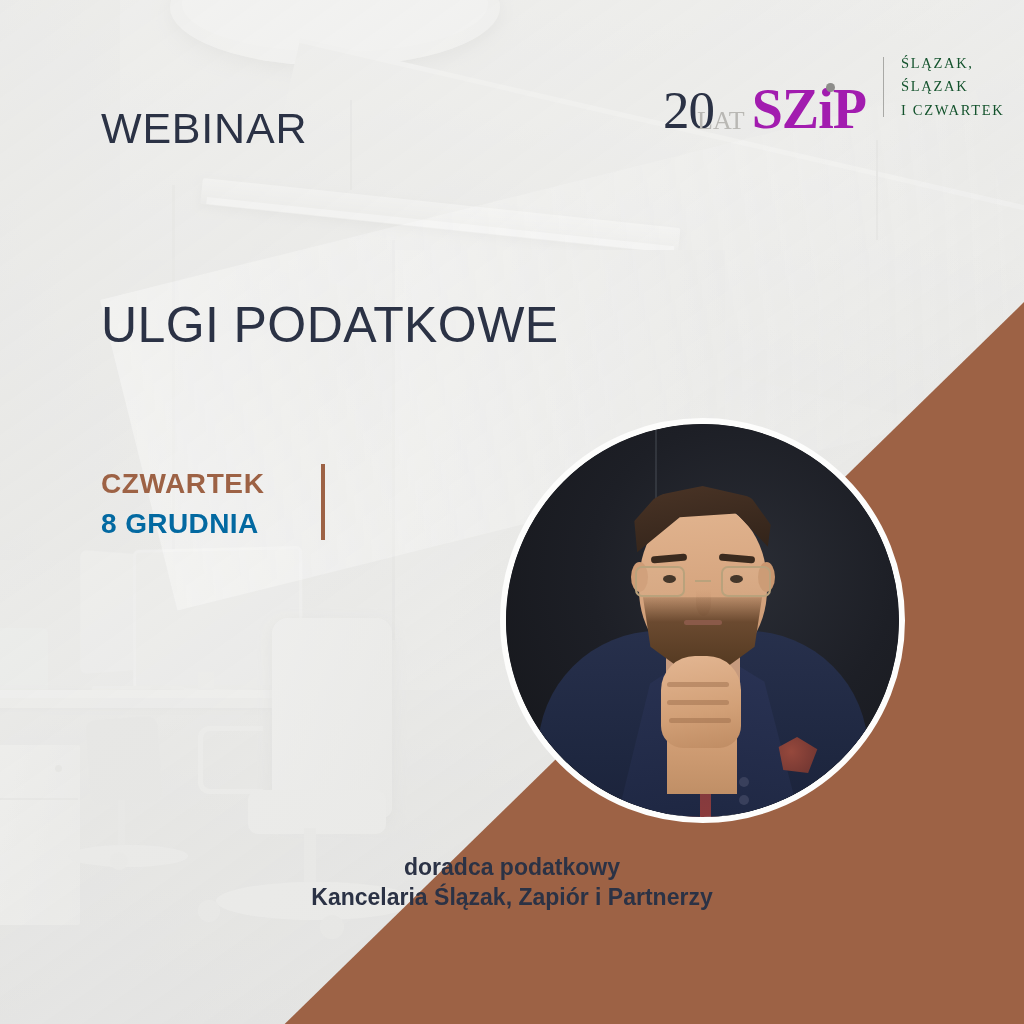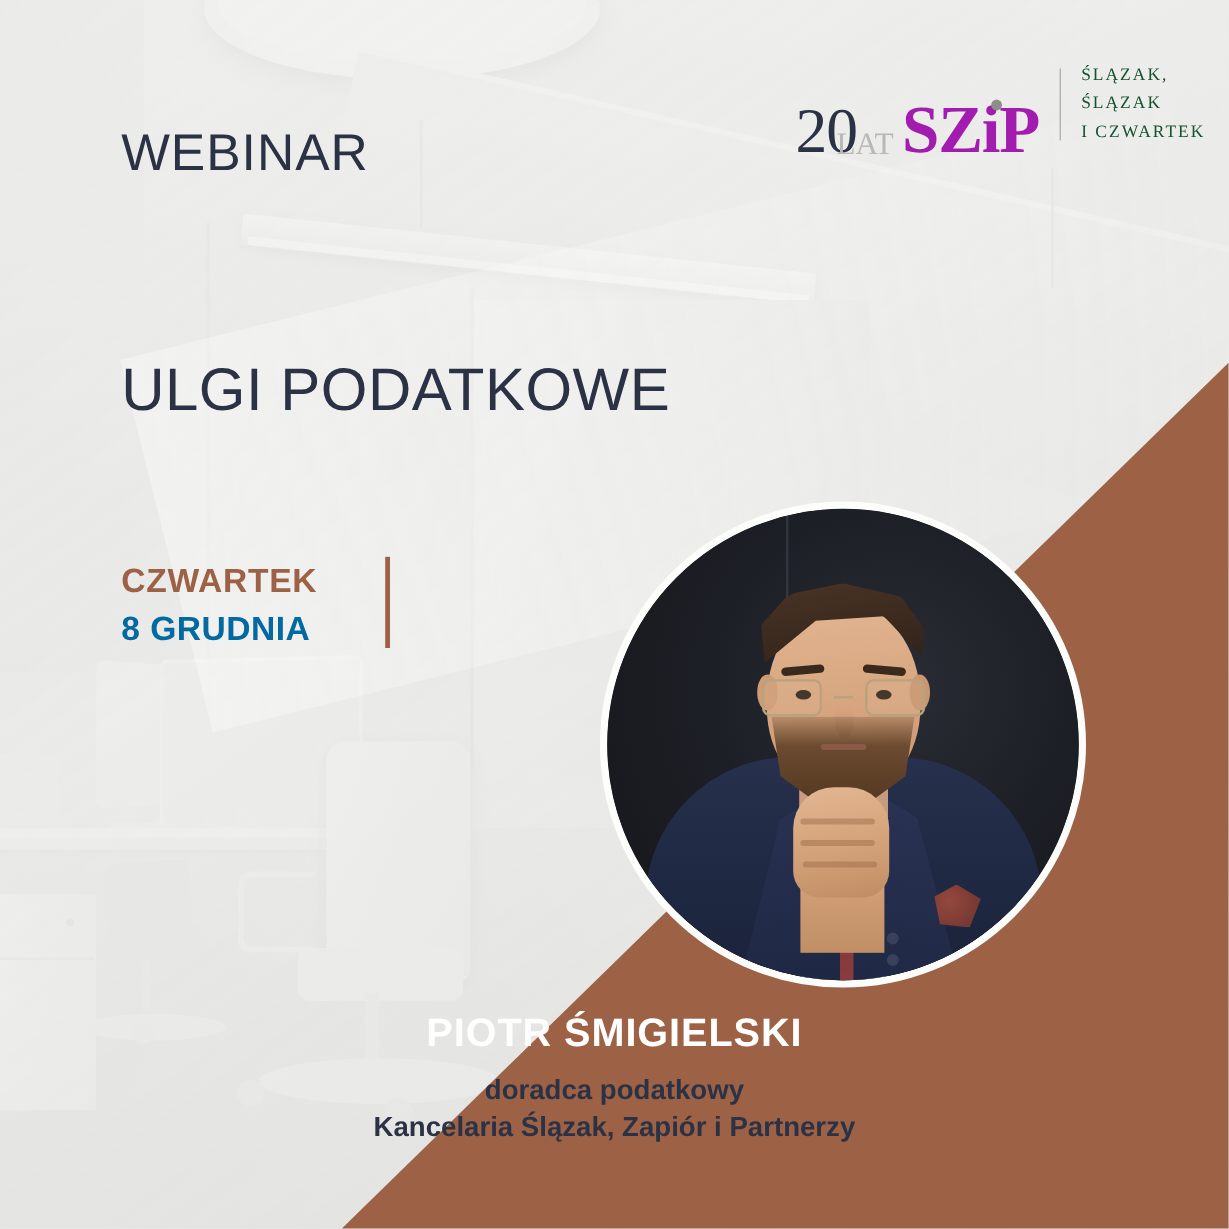--- a/index.html
+++ b/index.html
@@ -763,18 +763,17 @@
       <div class="pt-mouth"></div>
       <div class="pt-wrist"></div>
       <div class="pt-hand"></div>
       <div class="pt-finger-a"></div>
       <div class="pt-finger-b"></div>
       <div class="pt-finger-c"></div>
     </div>
   </div>
 
   <div class="speaker">
-    <div class="sp-name" style="color: rgb(255, 255, 255);">PIOTR ŚMIGIELSKI</div>
     <div class="sp-role" style="color: rgb(43, 50, 69);">doradca podatkowy</div>
     <div class="sp-firm" style="color: rgb(43, 50, 69);">Kancelaria Ślązak, Zapiór i Partnerzy</div>
   </div>
 
 </div>
 
 </body></html>

